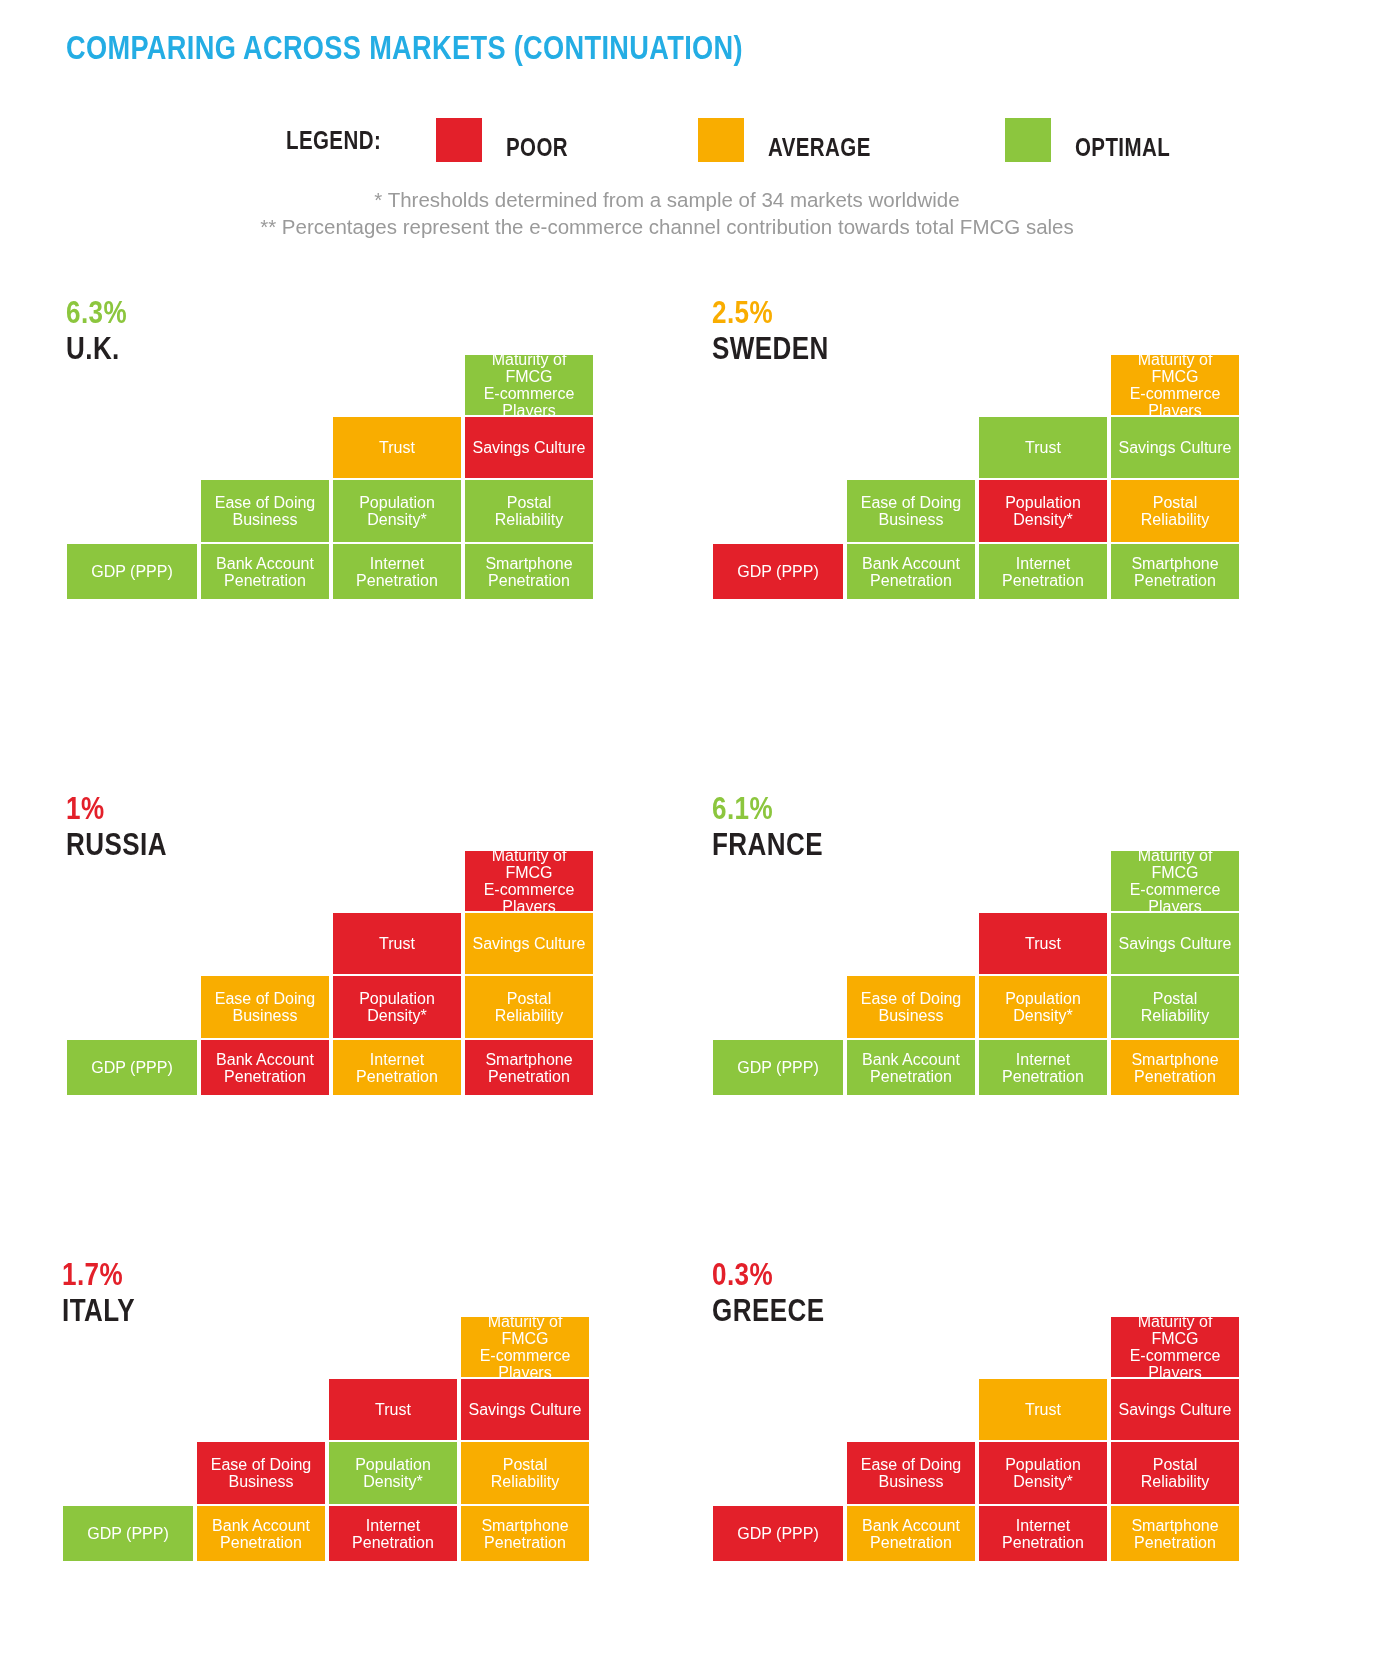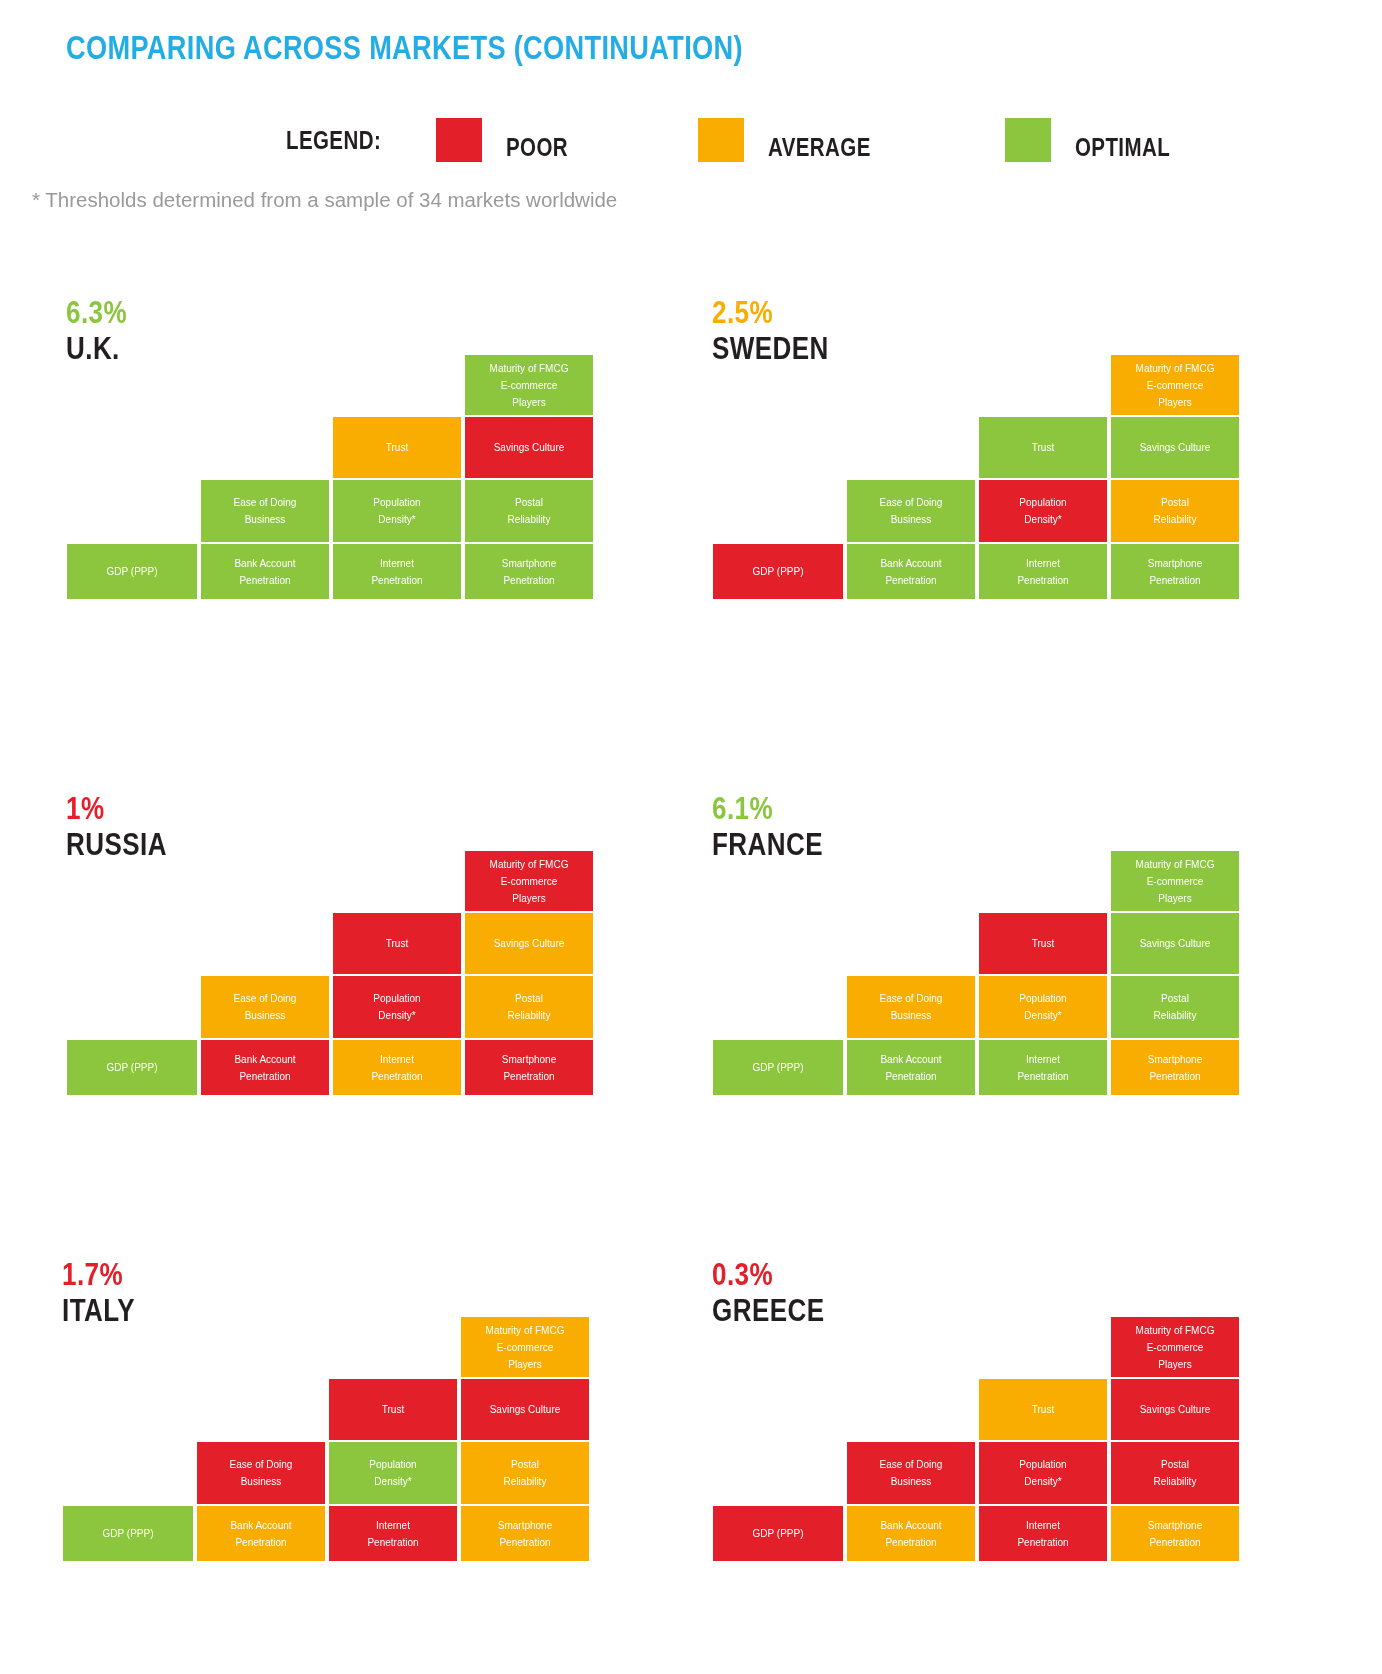--- a/index.html
+++ b/index.html
@@ -71,21 +71,21 @@
     white-space: nowrap;
   }
   .legend-gap-1 { width: 116px; }
   .legend-gap-2 { width: 112px; }
 
   .notes {
     position: absolute;
     left: 0;
     top: 186px;
     width: 1302px;
-    text-align: left;
+    text-align: center;
     padding-left: 32px;
   }
   .note-line {
     font-family: "Liberation Sans", sans-serif;
     font-size: 20.5px;
     color: #9a9a9a;
     line-height: 27px;
     white-space: nowrap;
   }
 
@@ -123,21 +123,21 @@
     height: 254px;
   }
   .cell {
     position: absolute;
     display: flex;
     align-items: center;
     justify-content: center;
     text-align: center;
     color: #ffffff;
     font-family: "Liberation Sans", sans-serif;
-    font-size: 10px;
+    font-size: 16px;
     line-height: 17px;
     border: 1.5px solid #ffffff;
     padding: 2px 3px;
   }
 
   .c-poor    { background: #e3202a; }
   .c-average { background: #f9ad00; }
   .c-optimal { background: #8cc63e; }
 
   .t-poor    { color: #e3202a; }
@@ -164,20 +164,21 @@
     </div>
     <span class="legend-gap-2"></span>
     <div class="legend-item">
       <span class="legend-swatch c-optimal"></span>
       <span class="legend-text">OPTIMAL</span>
     </div>
   </div>
 
   <div class="notes">
     <div class="note-line">* Thresholds determined from a sample of 34 markets worldwide</div>
+    <div class="note-line">** Percentages represent the e-commerce channel contribution towards total FMCG sales</div>
   </div>
 
   <div id="markets-layer">
       <div class="market" style="left: 66px; top: 296px; width: 536px; height: 300px;">
         <div class="market-pct t-optimal">6.3%</div>
         <div class="market-name">U.K.</div>
         <div class="pyramid">
           <div class="cell c-optimal" style="left: 398px; top: 58px; width: 130px; height: 62px;">Maturity of FMCG<br>E-commerce<br>Players</div>
           <div class="cell c-average" style="left: 266px; top: 120px; width: 130px; height: 63px;">Trust</div>
           <div class="cell c-poor" style="left: 398px; top: 120px; width: 130px; height: 63px;">Savings Culture</div>

